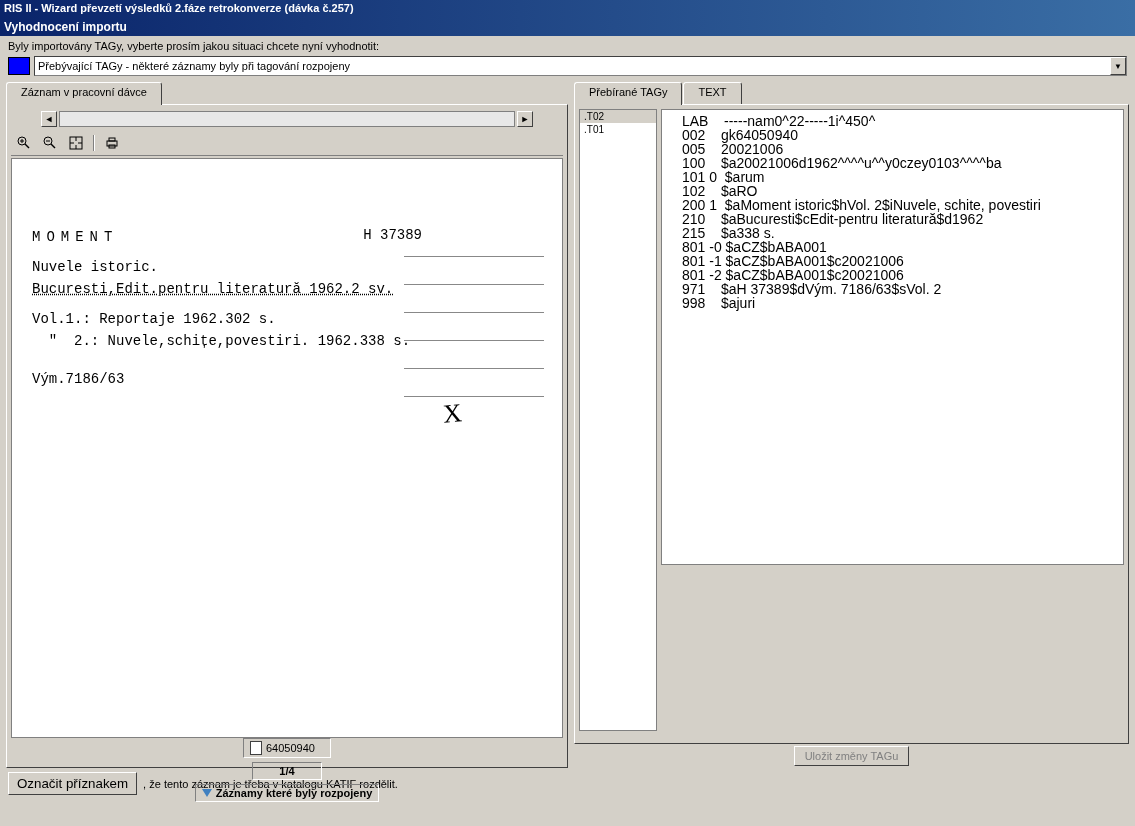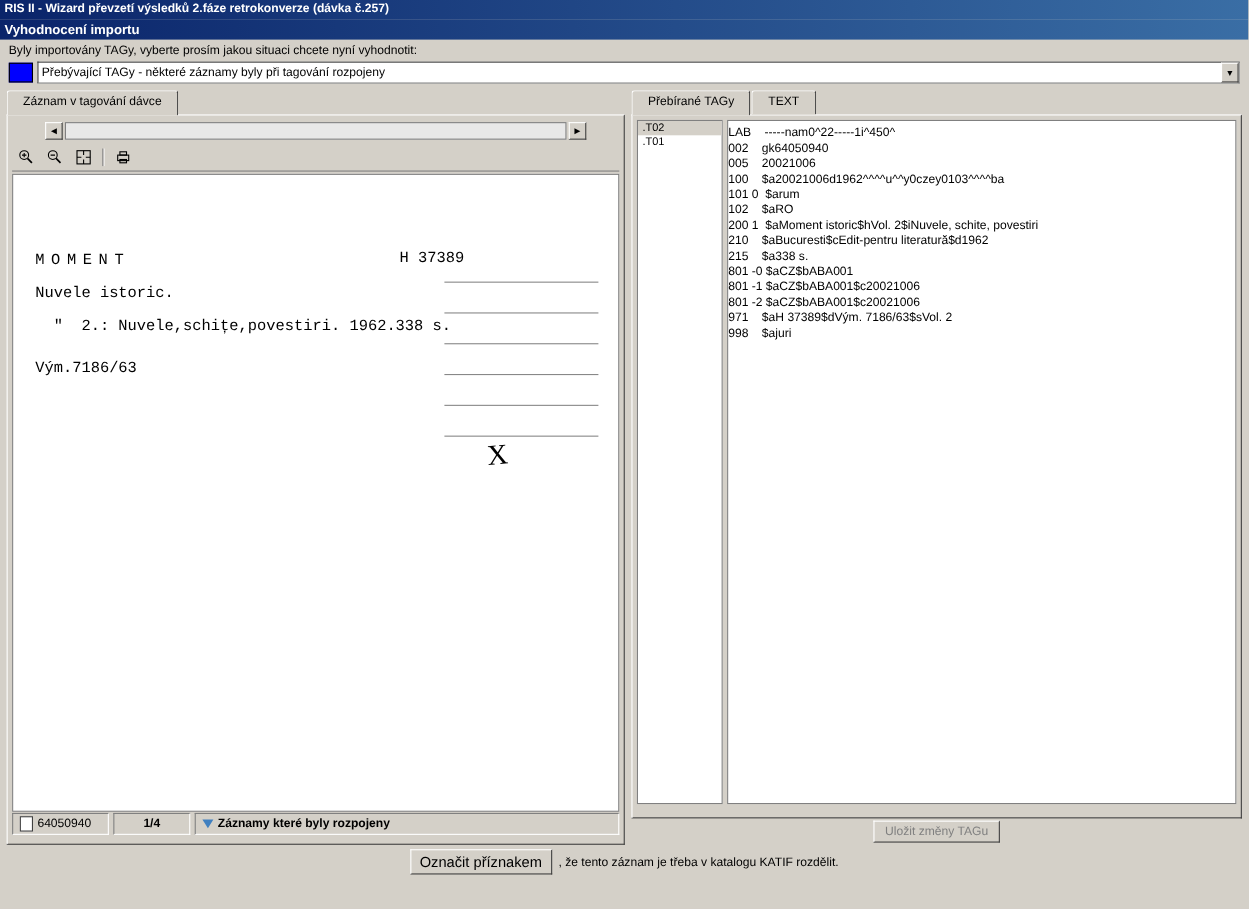--- a/index.html
+++ b/index.html
@@ -182,20 +182,21 @@
   top: 240px;
   font-size: 26px;
   font-family: serif;
   transform: rotate(-5deg);
 }
 .status-row {
   display: flex;
   align-items: center;
   height: 22px;
   gap: 4px;
+  flex-direction: column;
 }
 .status-cell {
   border: 1px solid #808080;
   border-top-color: #808080;
   border-left-color: #808080;
   border-right-color: #fff;
   border-bottom-color: #fff;
   padding: 2px 6px;
   height: 20px;
   display: flex;
@@ -228,23 +229,23 @@
   border: 1px solid #808080;
   height: 622px;
   font-size: 10px;
 }
 .tag-list div { padding: 1px 4px; }
 .tag-list .sel { background: #d4d0c8; }
 .record-text {
   flex: 1;
   background: #fff;
   border: 1px solid #808080;
-  height: 622px;
-  padding: 4px 0;
-  font-size: 11px;
+  height: 456px;
+  padding: 4px 20px;
+  font-size: 14px;
   line-height: 14px;
   white-space: pre;
   font-family: Arial, sans-serif;
 }
 .save-row {
   display: flex;
   justify-content: center;
   padding: 2px 0;
 }
 .btn {
@@ -254,21 +255,20 @@
   border-bottom-color: #404040;
   padding: 3px 10px;
   color: #808080;
   font-size: 11px;
 }
 .bottom-row {
   display: flex;
   align-items: center;
   padding: 4px 8px;
   gap: 6px;
-  justify-content: center;
 }
 .btn-dark {
   background: #d4d0c8;
   border: 1px solid #404040;
   border-top-color:#fff;
   border-left-color:#fff;
   padding: 3px 8px;
   color: #000;
 }
 .card-lines {
@@ -298,21 +298,21 @@
   <div class="dropdown">
     <span>Přebývající TAGy - některé záznamy byly při tagování rozpojeny</span>
     <div class="dropdown-arrow">▼</div>
   </div>
 </div>
 
 <div class="main-area">
 
   <div class="left-panel">
     <div class="tab-row">
-      <div class="tab active">Záznam v tagování dávce</div>
+      <div class="tab active">Záznam v pracovní dávce</div>
     </div>
     <div class="panel-body">
       <div class="hscroll-row">
         <div style="width:18px"></div>
         <div class="scroll-btn">◄</div>
         <div class="scroll-track"></div>
         <div class="scroll-btn">►</div>
         <div style="width:18px"></div>
       </div>
       <div class="toolbar">
@@ -355,21 +355,23 @@
             <div></div>
             <div></div>
             <div></div>
             <div></div>
             <div></div>
         </div>
         <div style="height:40px"></div>
         <div class="line"><span class="moment-title">MOMENT</span><span class="hcode">H 37389</span></div>
         <div style="height:8px"></div>
         <div class="line">Nuvele istoric.</div>
+        <div class="line" style="text-decoration:underline dotted">Bucuresti,Edit.pentru literatură 1962.2 sv.</div>
         <div style="height:8px"></div>
+        <div class="line">Vol.1.: Reportaje 1962.302 s.</div>
         <div class="line">  "  2.: Nuvele,schițe,povestiri. 1962.338 s.</div>
         <div style="height:16px"></div>
         <div class="line">Vým.7186/63</div>
         <div class="xmark">X</div>
       </div>
       <div class="status-row">
         <div class="status-cell" style="width:88px">
           <span class="doc-icon"></span>
           <span>64050940</span>
         </div>

